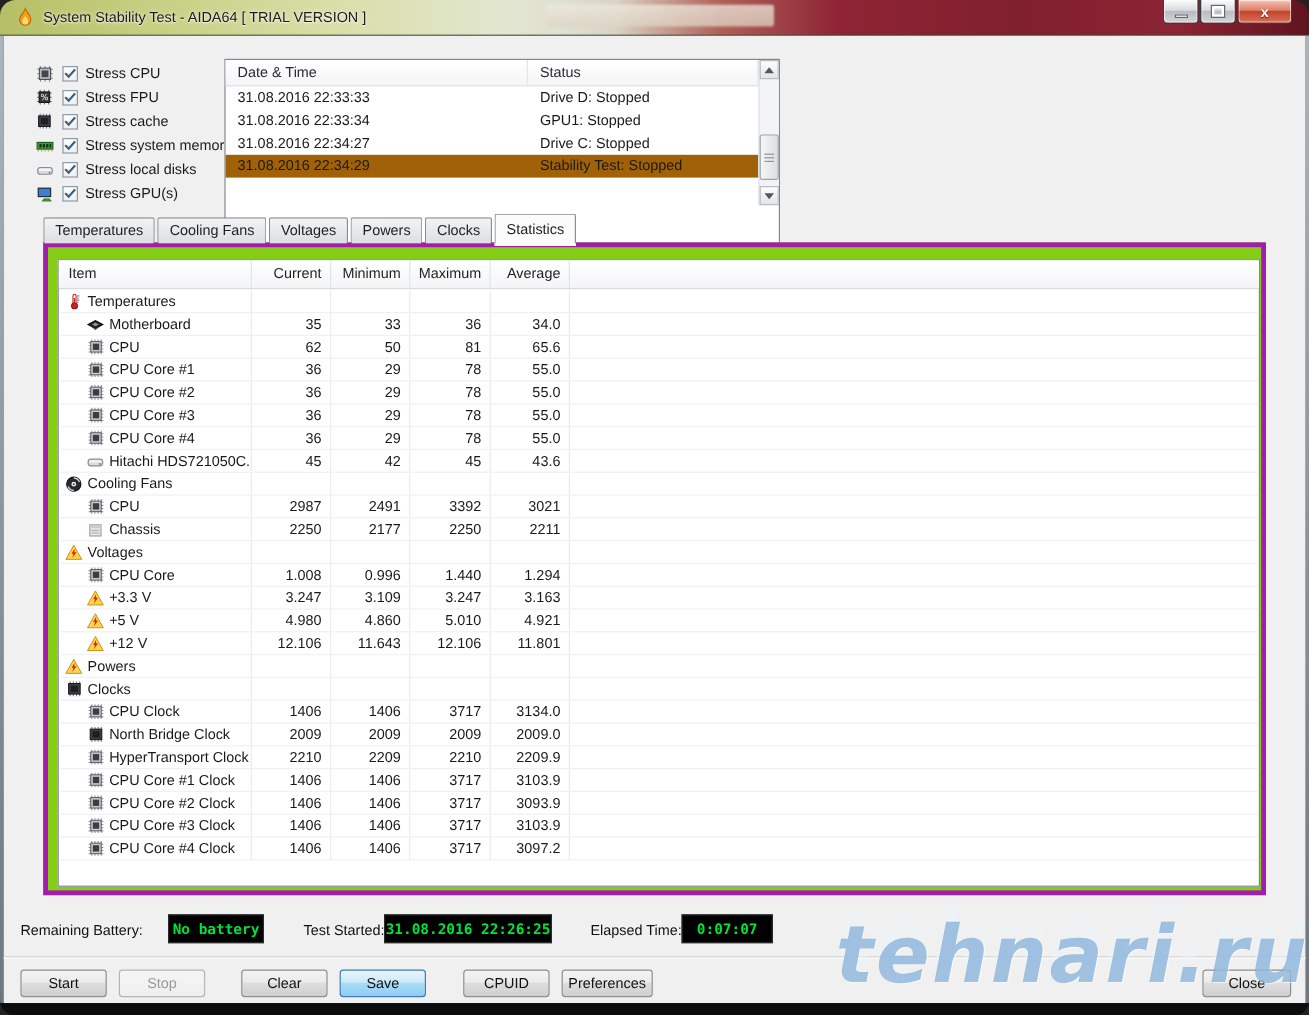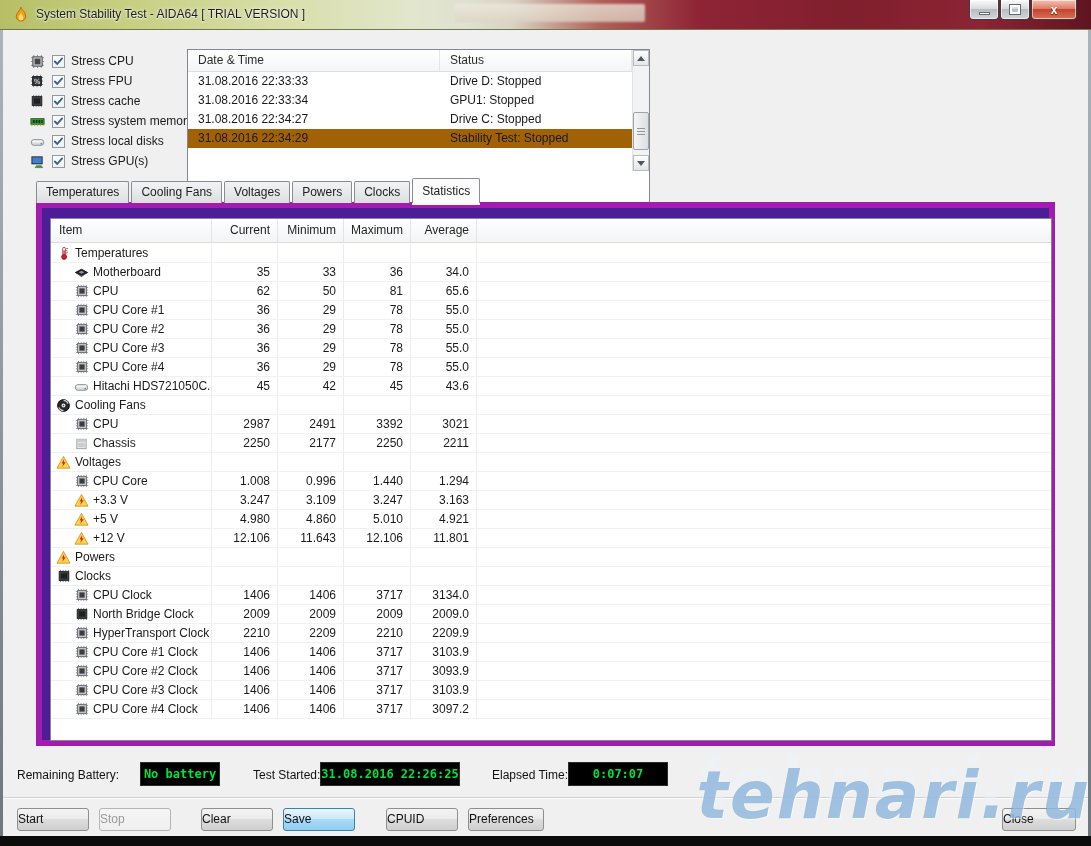--- a/index.html
+++ b/index.html
@@ -1,19 +1,19 @@
 <!DOCTYPE html>
 <html><head>
 <meta charset="utf-8">
 <style>
   * { margin:0; padding:0; box-sizing:border-box; }
   html,body { width:1091px; height:846px; background:#222; }
   body { font-family:"Liberation Sans", sans-serif; font-size:12px; color:#1a1a1a; }
 
-  .window { position:relative; width:1091px; height:846px; overflow:hidden; background:#101010; }
+  .window { position:relative; width:1091px; height:846px; overflow:hidden; background:#101010;border-radius:13px; }
 
   
   .titlebar { position:absolute; left:0; top:0; width:1091px; height:30px;
     background:linear-gradient(90deg,#b6bf66 0%,#c7cf82 12%,#d8dfa9 26%,#e2e6cd 38%,#dfe0d2 43%,#d9d3c4 47%,#b06058 55%,#8e2435 64%,#801f2d 78%,#8c2434 90%,#5f141f 100%);
     border-bottom:1px solid #6c7a52; }
   .titlebar-blur { position:absolute; left:455px; top:4px; width:190px; height:18px;
     background:linear-gradient(180deg,#efeadf,#ded4c4); opacity:.75; border-radius:2px; filter:blur(1px); }
   .title-icon { position:absolute; left:12px; top:6px; width:18px; height:18px; }
   .title-text { position:absolute; left:36px; top:7px; font-size:12px; color:#1c1c1c;
     text-shadow:0 0 4px rgba(255,255,255,.9), 0 1px 1px rgba(255,255,255,.7); white-space:nowrap; }
@@ -59,21 +59,21 @@
     background:linear-gradient(90deg,#f4f5f6,#dcdfe2); display:flex; flex-direction:column; align-items:center; justify-content:center; gap:2px; }
   .sb-thumb i { display:block; width:8px; height:1px; background:#8f969c; }
 
   
   .tabbar { position:absolute; left:36px; top:178px; height:25px; display:flex; align-items:flex-end; z-index:3; }
   .tab { height:22px; padding:3px 9px 0 9px; margin-right:2px; background:linear-gradient(180deg,#f2f3f4,#dcdee0);
     border:1px solid #898c95; border-bottom:none; border-radius:2px 2px 0 0; color:#222; }
   .tab.active { height:25px; padding-top:5px; background:#fbfbfb; position:relative; z-index:4; box-shadow:0 2px 0 #fbfbfb; }
 
   
-  .tab-page { position:absolute; left:36px; top:202px; width:1019px; height:544px; background:#4c1d95; border:6px solid #a21caf; z-index:2; }
+  .tab-page { position:absolute; left:36px; top:202px; width:1019px; height:544px; background:#84cc16; border:4px solid #a21caf; z-index:2; }
   .stats-table { position:absolute; left:8px; top:10px; width:1002px; height:523px; background:#fff; border:1px solid #828790; }
   .stats-header { position:absolute; left:0; top:0; width:1000px; height:24px; display:grid;
     grid-template-columns:161px 66px 66px 67px 66px 1fr;
     background:linear-gradient(180deg,#ffffff,#f3f4f6); border-bottom:1px solid #d9dbde; }
   .stats-header .hcell { padding-top:4px; border-right:1px solid #e2e4e6; color:#1f1f1f; }
   .stats-header .hcell.left { text-align:left; padding-left:8px; }
   .stats-header .hcell.right { text-align:right; padding-right:7px; }
   .stats-header .hcell.fill { border-right:none; }
   .stats-body { position:absolute; left:0; top:25px; width:1000px; }
   .stats-row { display:grid; grid-template-columns:161px 66px 66px 67px 66px 1fr; height:19px; line-height:18px; border-bottom:1px solid #f0f1f2; }
@@ -90,21 +90,21 @@
   .lcd { position:absolute; top:762px; height:24px; background:#000; border:1px solid #2a2a2a;
     color:#00e13c; font-family:"DejaVu Sans Mono", monospace; font-size:12px; font-weight:bold;
     display:flex; align-items:center; justify-content:center; white-space:nowrap; }
 
   .divider { position:absolute; left:3px; top:797px; width:1085px; height:2px;
     border-top:1px solid #cfd0d1; border-bottom:1px solid #fdfdfd; }
 
   
   .btn { position:absolute; top:808px; height:23px; border:1px solid #8e8f8f; border-radius:3px;
     background:linear-gradient(180deg,#f3f3f3 0%,#ebebeb 45%,#dddddd 50%,#cfcfcf 100%);
-    font-family:"Liberation Sans", sans-serif; font-size:12px; color:#111; line-height:21px; }
+    font-family:"Liberation Sans", sans-serif; font-size:12px; color:#111; text-align:center; line-height:21px; }
   .btn.disabled { color:#9a9a9a; border-color:#b5b5b5; background:linear-gradient(180deg,#f5f5f5,#efefef); }
   .btn.highlight { border-color:#3c7fb1; background:linear-gradient(180deg,#e9f5fd 0%,#cbe9fb 45%,#a9dbf7 50%,#90cdf2 100%); }
 
   
   .watermark { position:absolute; right:0px; bottom:12px; z-index:40; pointer-events:none;
     font-family:"DejaVu Sans", sans-serif; font-weight:bold; font-size:66px; letter-spacing:2px;
     color:rgba(116,164,212,0.66); text-shadow:0 -14px 0 rgba(235,244,250,0.45), 1px 1px 0 rgba(255,255,255,0.5);font-style:italic; }
 </style>
 </head>
 <body>
@@ -754,21 +754,21 @@
           </div>
         </div>
     </div>
   </div>
 
   <span class="stat-label" style="left:17px">Remaining Battery:</span>
   <span class="lcd" style="left:140px;width:80px">No battery</span>
   <span class="stat-label" style="left:253px">Test Started:</span>
   <span class="lcd" style="left:320px;width:140px">31.08.2016 22:26:25</span>
   <span class="stat-label" style="left:492px">Elapsed Time:</span>
-  <span class="lcd" style="left:568px;width:100px">0:07:07</span>
+  <span class="lcd" style="left:568px;width:76px">0:07:07</span>
 
   <div class="divider"></div>
 
   <div class="btn" style="left:17px;width:72px">Start</div>
   <div class="btn disabled" style="left:99px;width:72px">Stop</div>
   <div class="btn" style="left:201px;width:72px">Clear</div>
   <div class="btn highlight" style="left:283px;width:72px">Save</div>
   <div class="btn" style="left:386px;width:72px">CPUID</div>
   <div class="btn" style="left:468px;width:76px">Preferences</div>
   <div class="btn" style="left:1002px;width:74px">Close</div>

